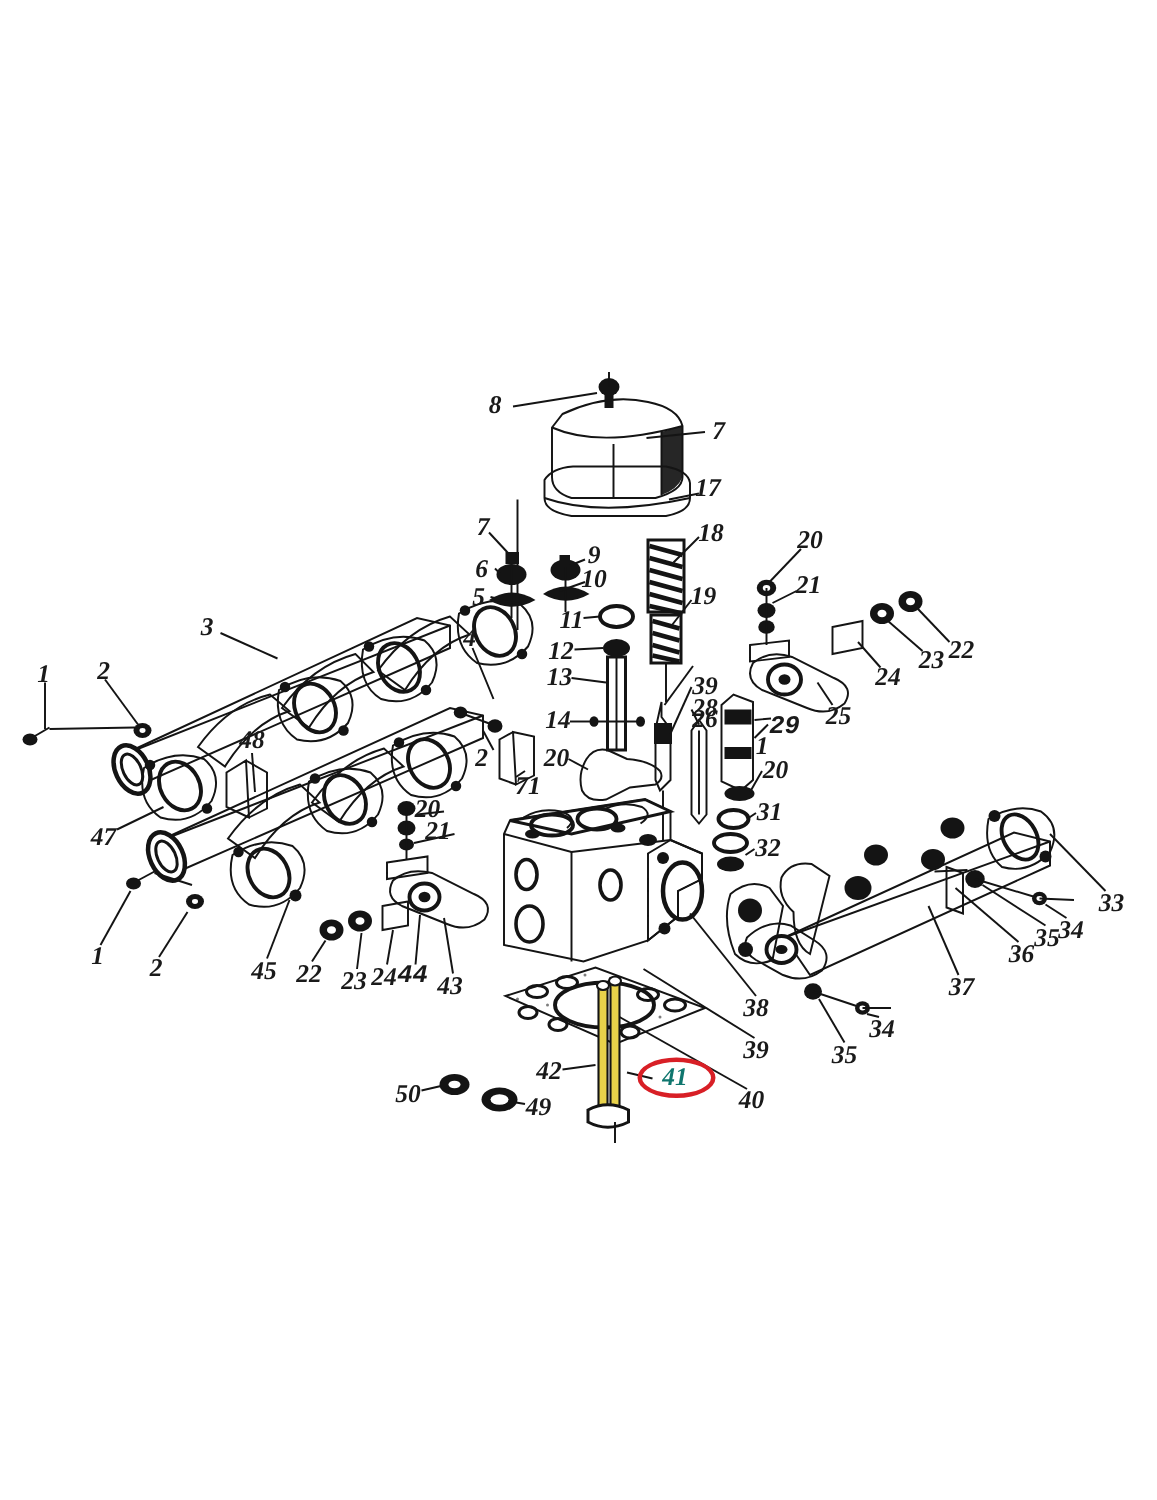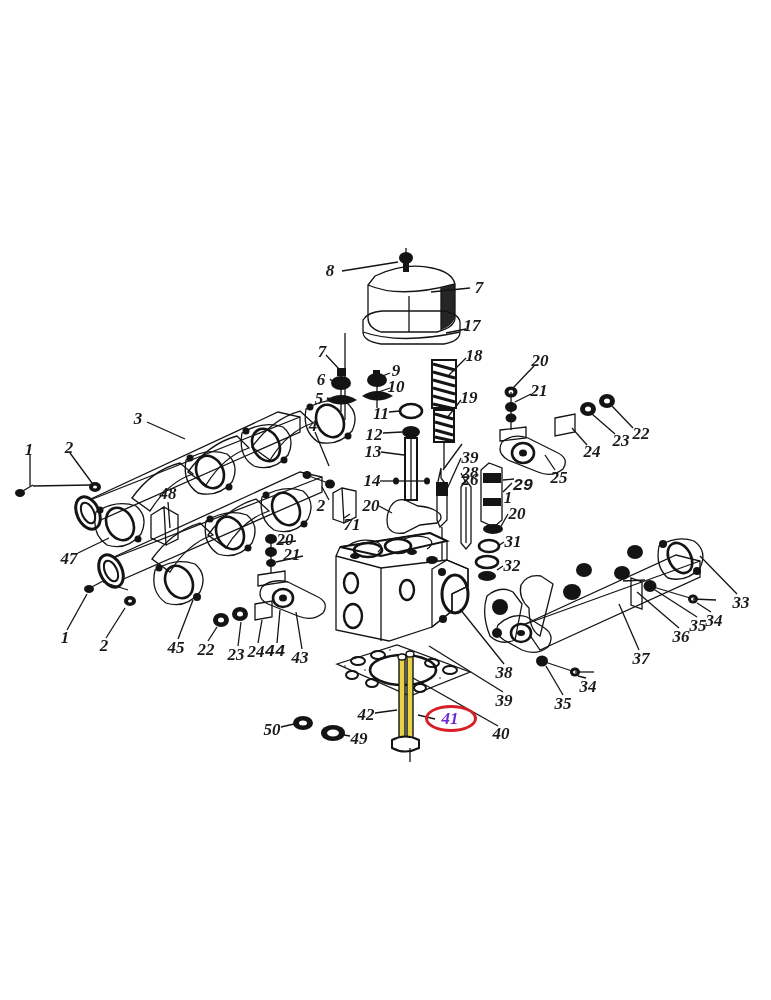--- a/index.html
+++ b/index.html
@@ -2,21 +2,21 @@
 <html><head>
 <meta charset="utf-8">
 <style>
   html,body{margin:0;padding:0;background:#ffffff;}
   body{font-family:"Liberation Serif",serif;}
   #page{position:relative;width:771px;height:1000px;background:#ffffff;overflow:hidden;}
   #diagram{position:absolute;left:0;top:0;width:771px;height:1000px;}
   .cal{position:absolute;font-family:"Liberation Serif",serif;font-weight:700;color:#1a1a1a;
        font-size:17px;line-height:1;white-space:nowrap;transform:translate(-50%,-50%);
        font-style:italic;}
-  .cal.hl{color:#6d28d9;text-align:right;}
+  .cal.hl{color:#0f766e;text-align:right;}
   #redring{position:absolute;left:425px;top:705px;width:52px;height:27px;
            border:3px solid #d81f26;border-radius:50%;box-sizing:border-box;}
   svg{display:block;}
   .ln{stroke:#141414;stroke-width:1.3;fill:none;}
 </style>
 </head>
 <body>
 
 <div id="page">
 

